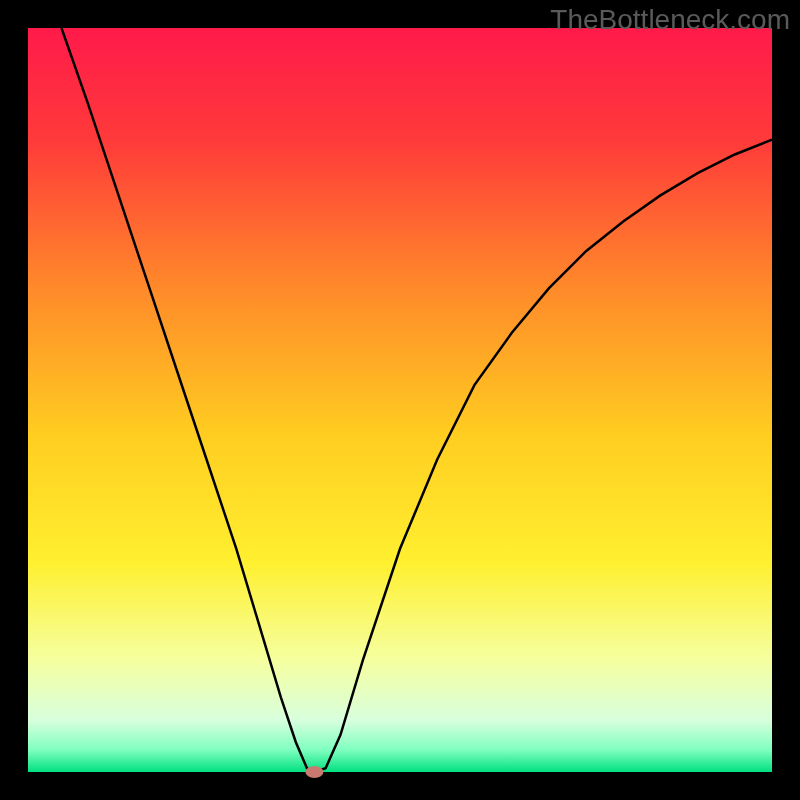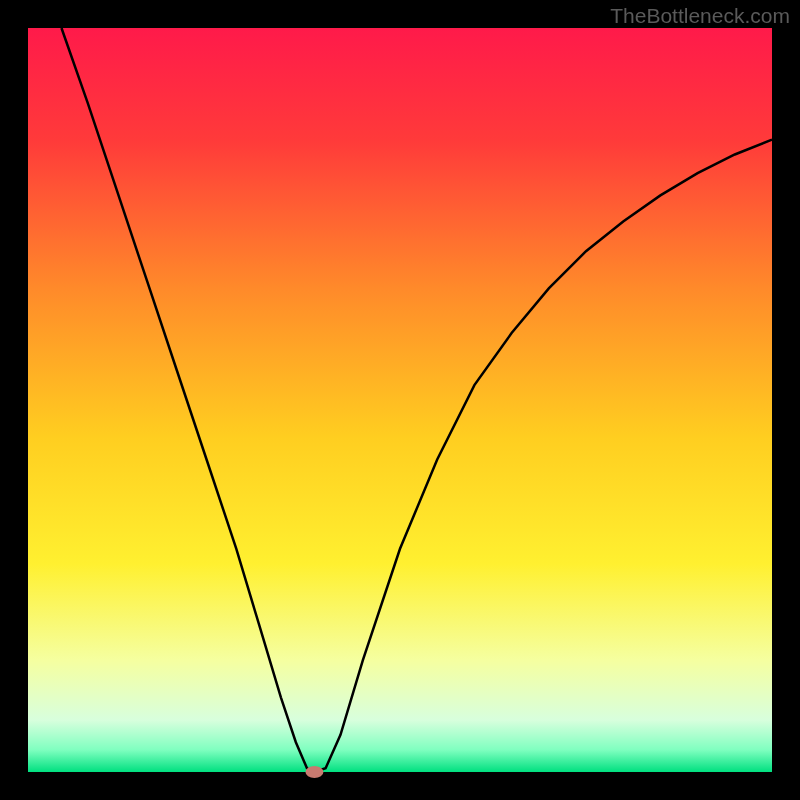--- a/index.html
+++ b/index.html
@@ -16,21 +16,21 @@
     top: 0;
     left: 0;
     width: 800px;
     height: 800px;
   }
   .watermark {
     position: absolute;
     top: 4px;
     right: 10px;
     color: #5a5a5a;
-    font-size: 21px;
+    font-size: 28px;
     font-weight: 500;
     z-index: 10;
   }
   svg {
     display: block;
   }
 </style>
 </head>
 <body>
 

